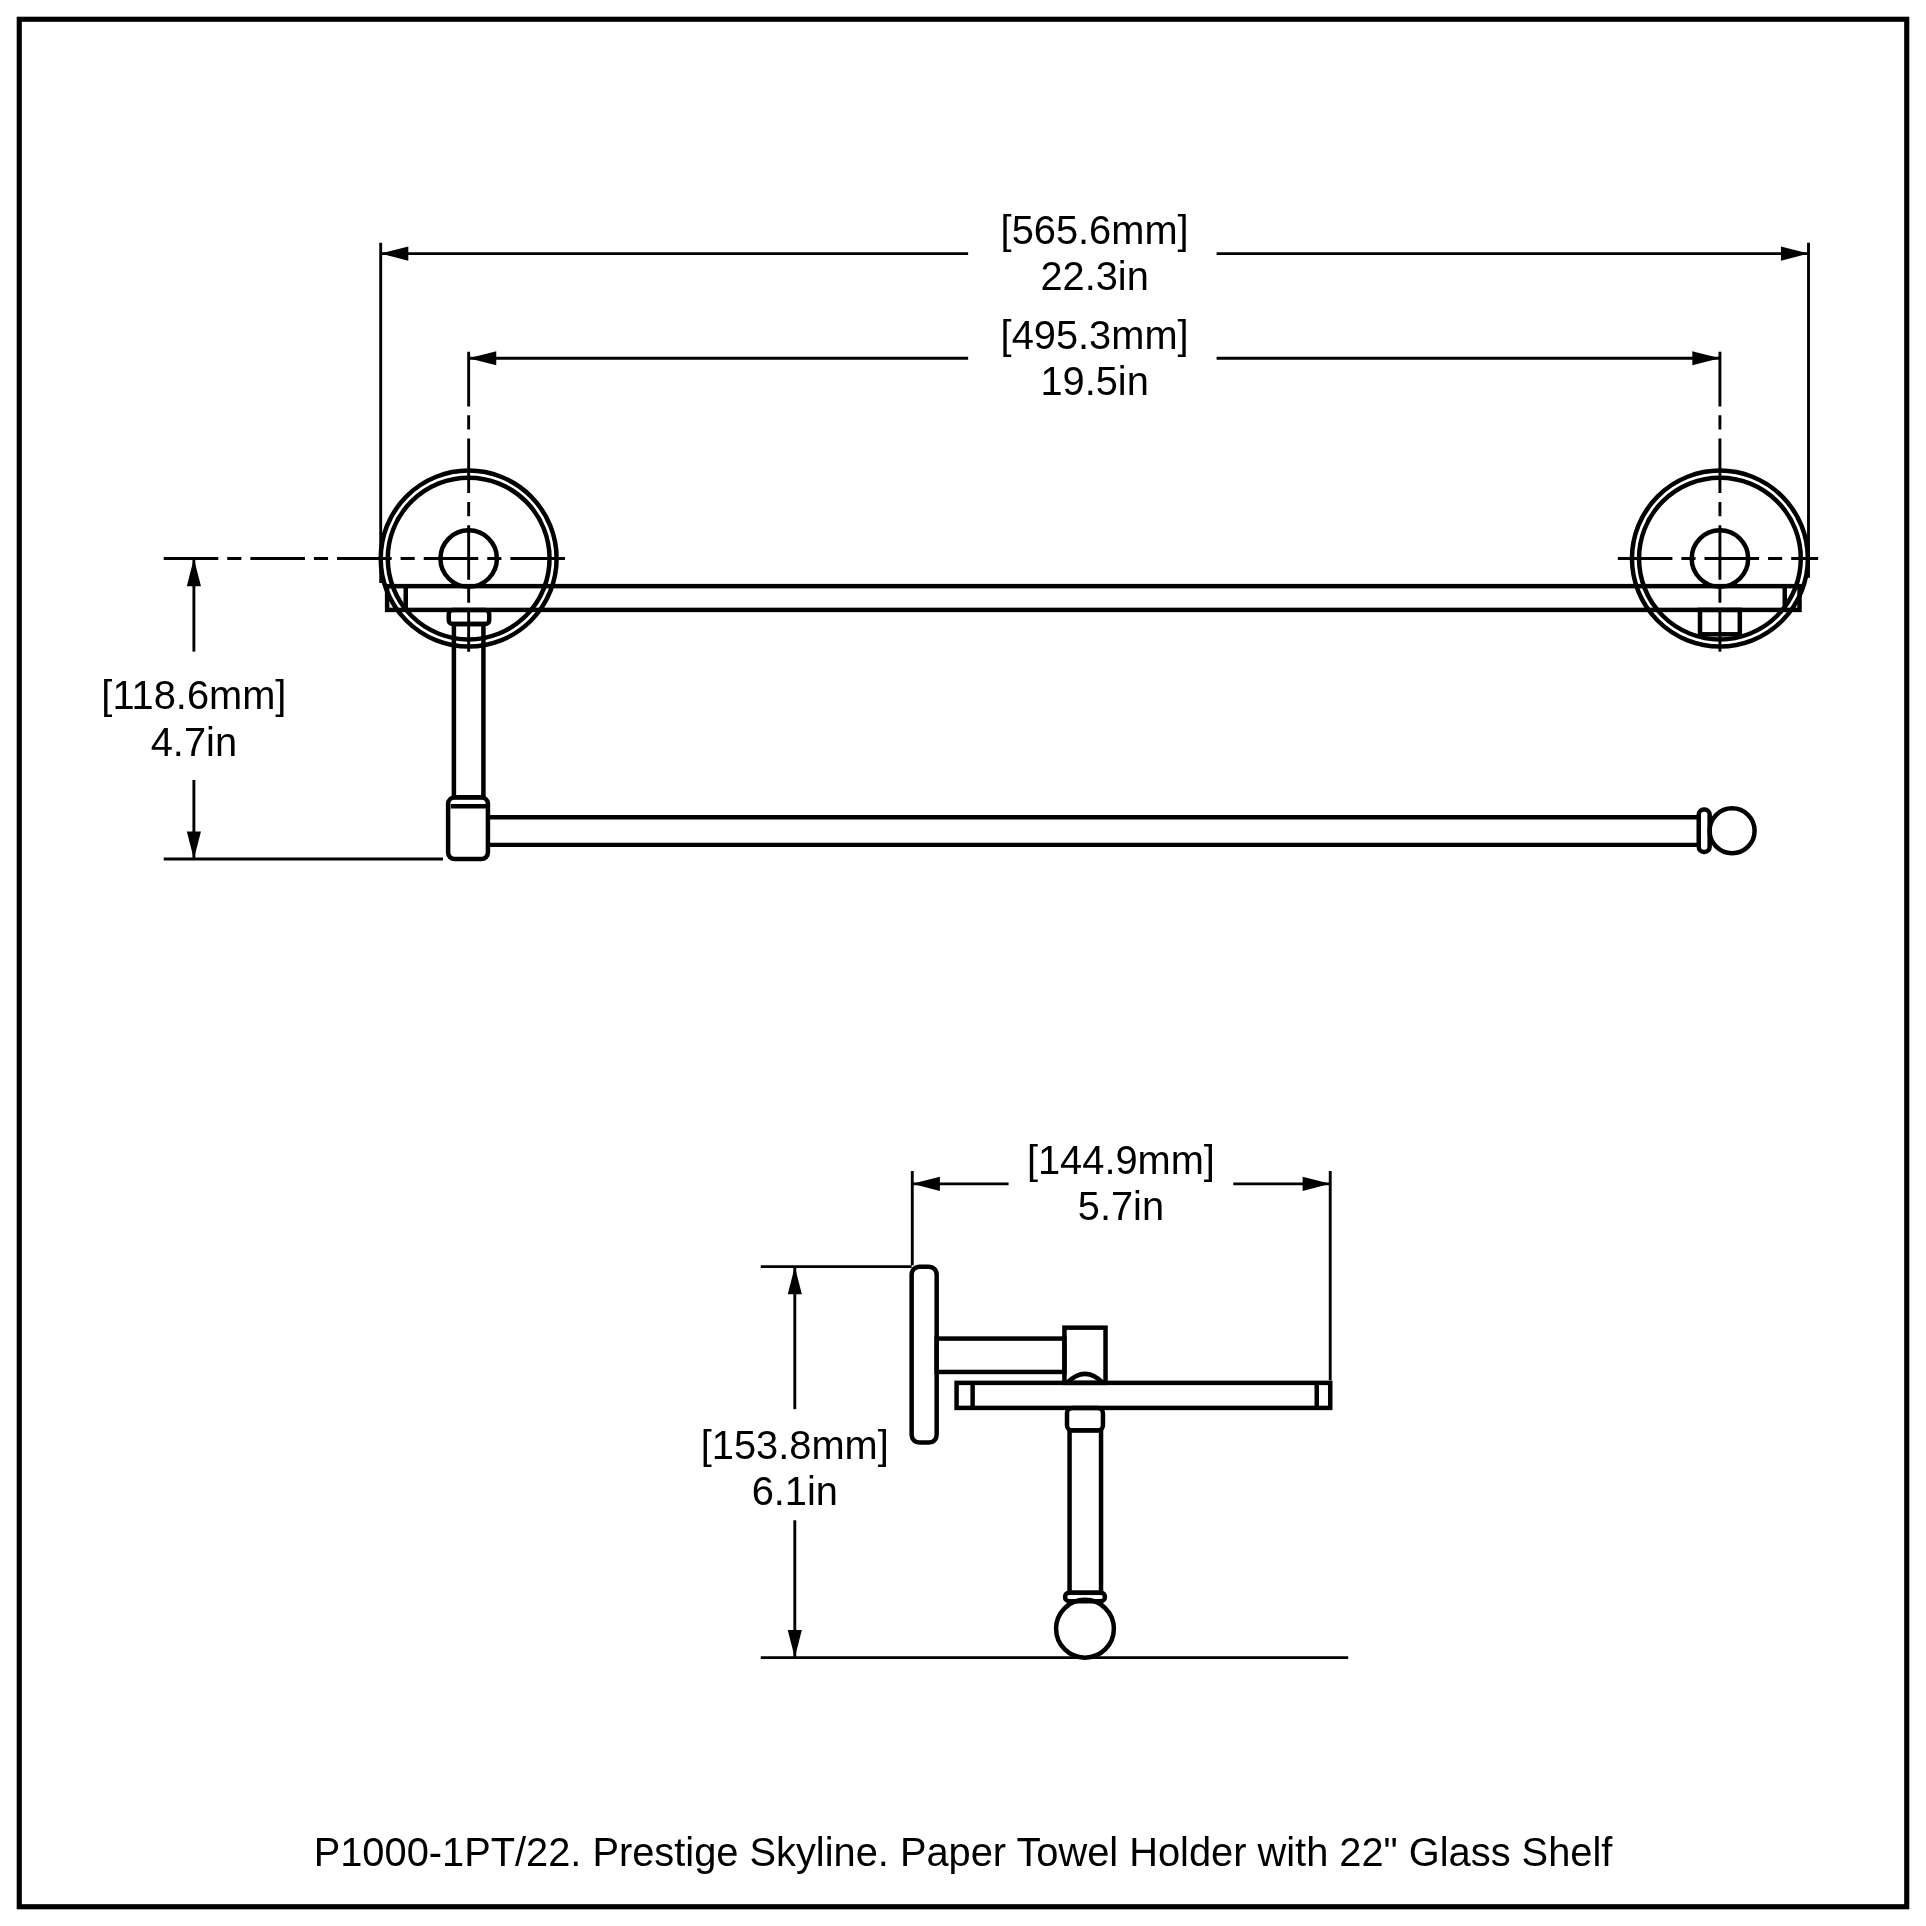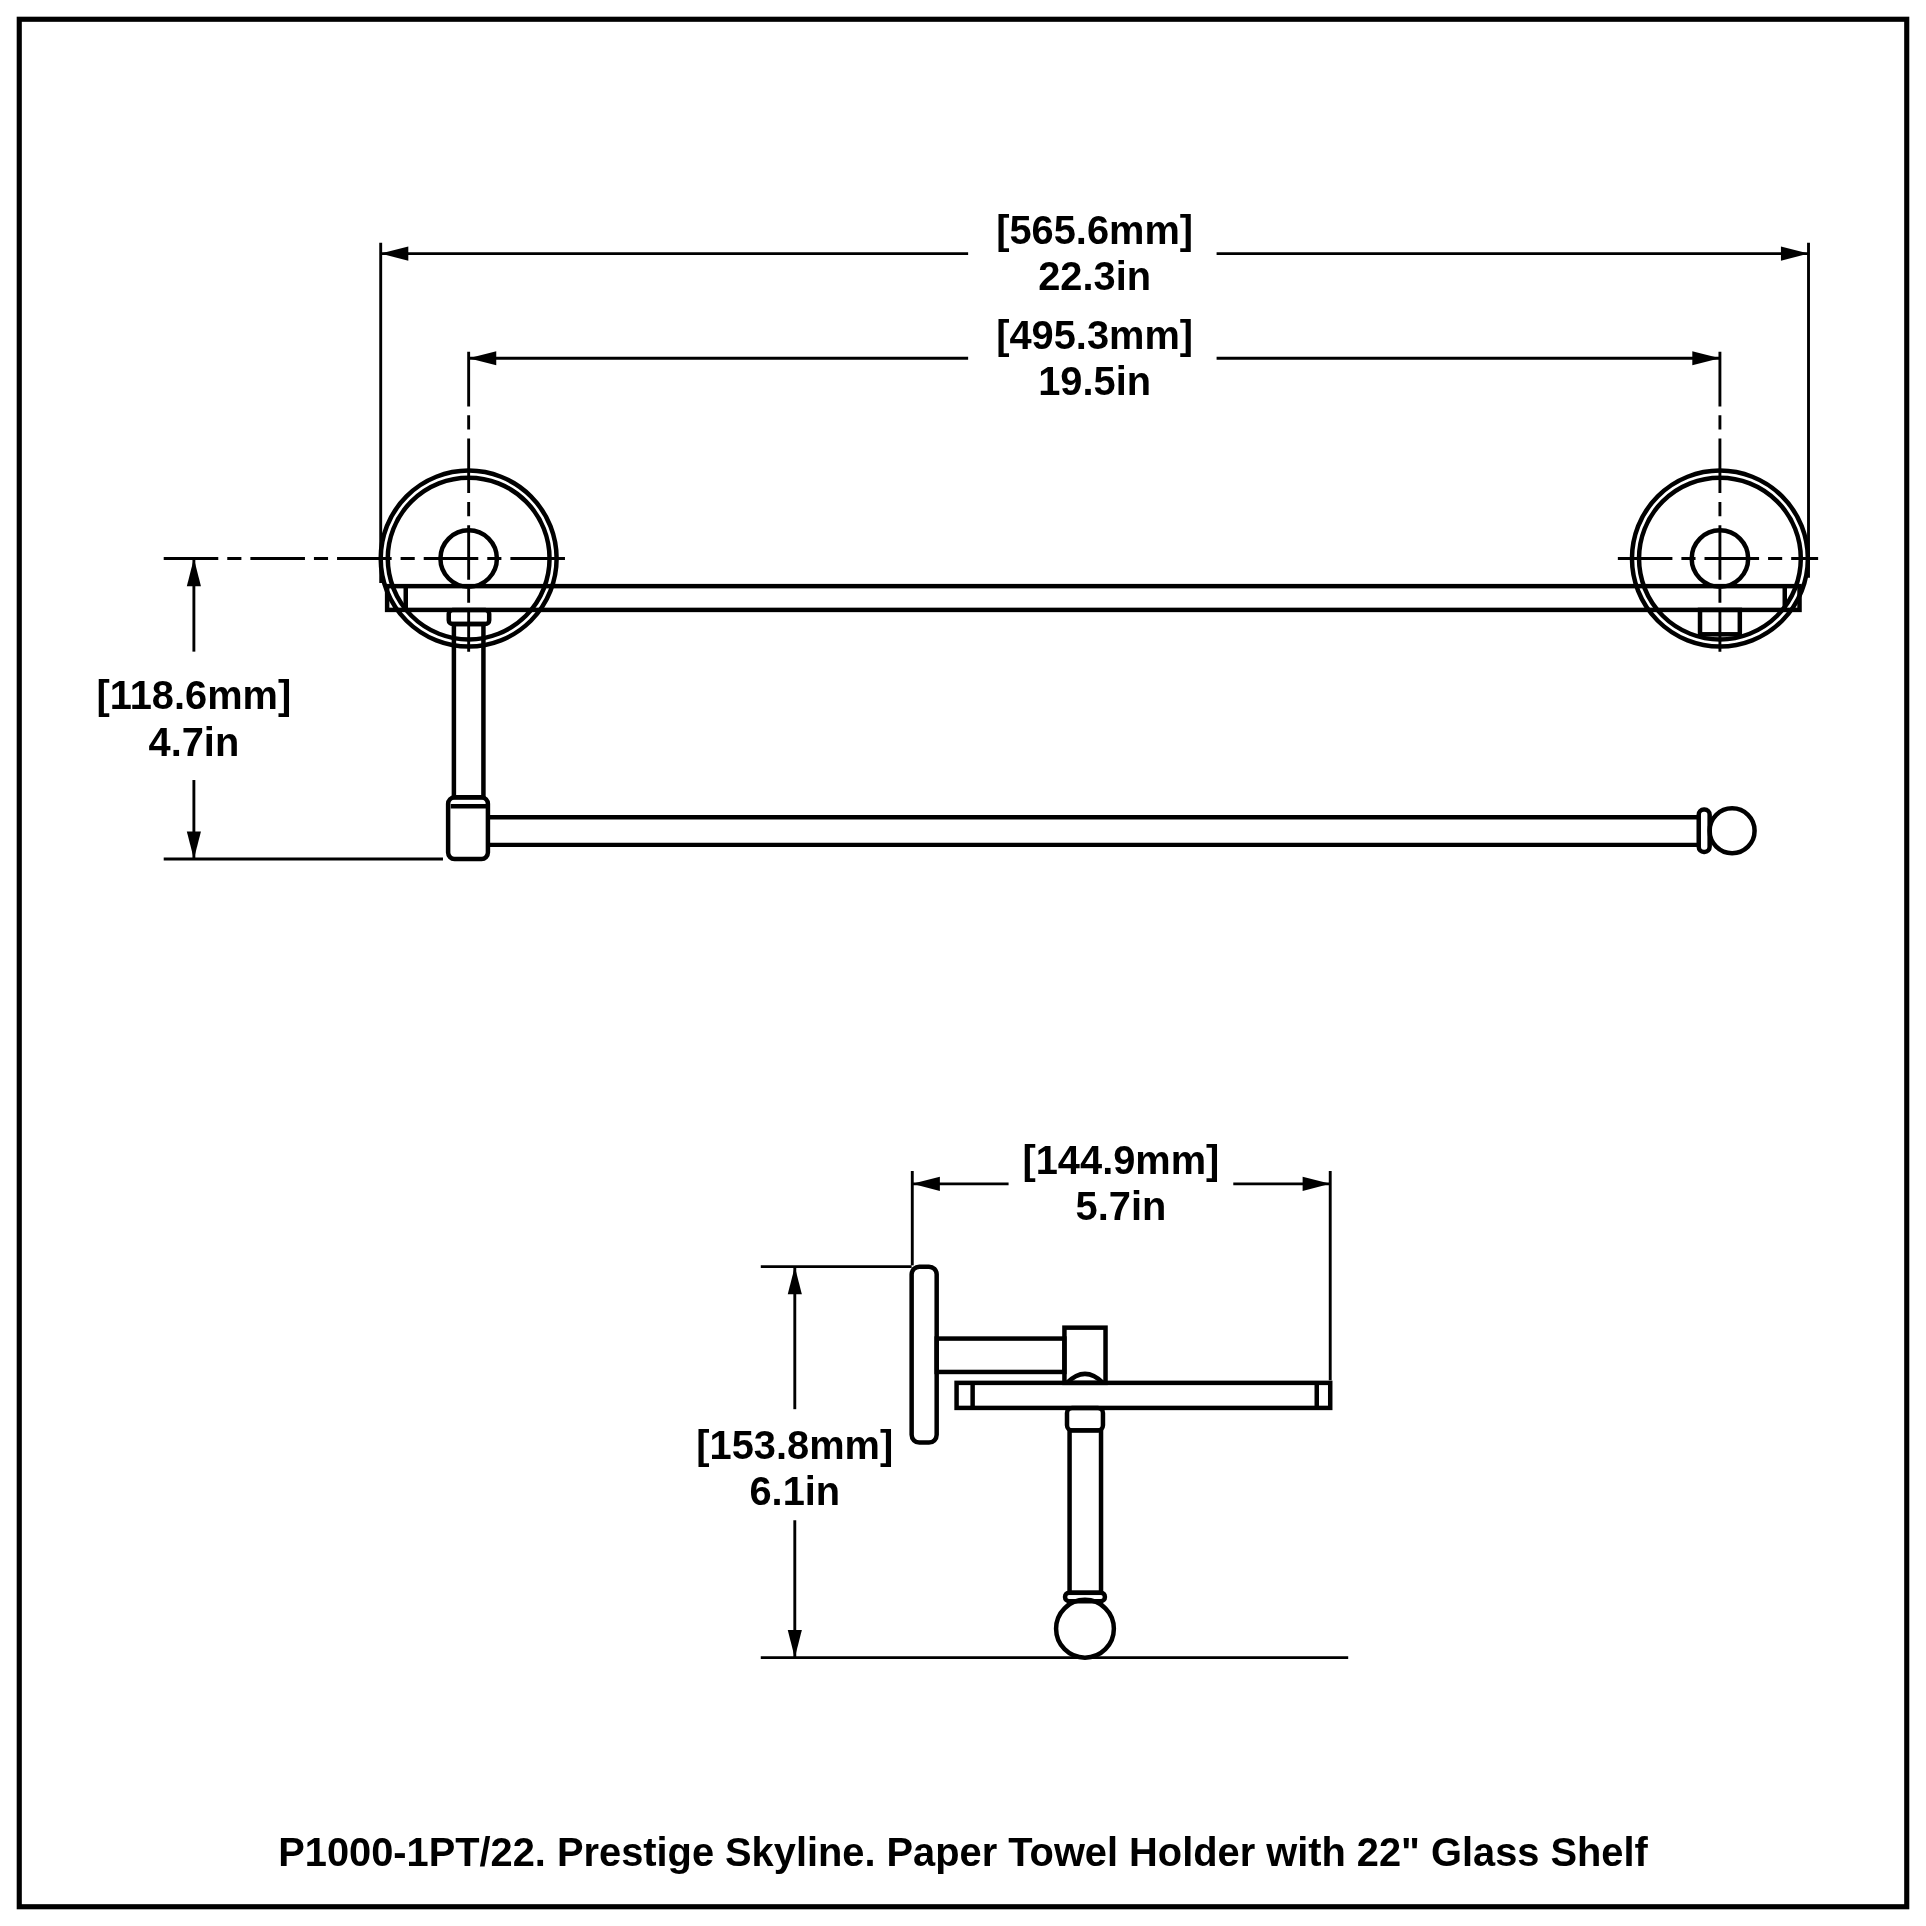--- a/index.html
+++ b/index.html
@@ -5,21 +5,20 @@
   html, body {
     margin: 0;
     padding: 0;
     background: #ffffff;
   }
   .page {
     width: 1926px;
     height: 1926px;
     background: #ffffff;
     position: relative;
-    font-weight: bold;
   }
   svg {
     display: block;
     width: 1926px;
     height: 1926px;
   }
   
   .outline {
     fill: none;
     stroke: #000000;

